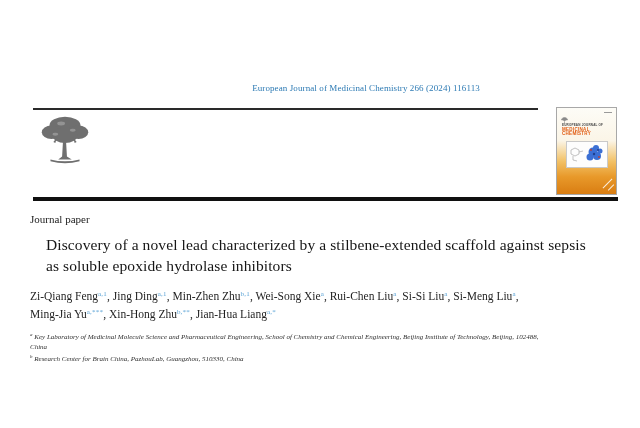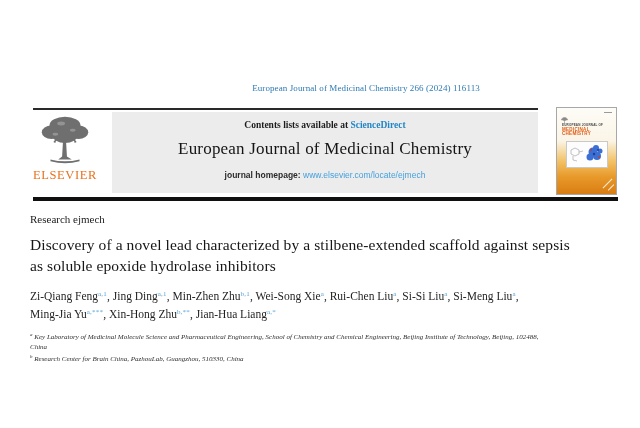--- a/index.html
+++ b/index.html
@@ -83,21 +83,21 @@
     transform: rotate(-45deg);
   }
   .cover-slash1 { width: 13px; right: 2px; bottom: 10px; }
   .cover-slash2 { width: 8px; right: 1px; bottom: 6px; }
 
   
   .article { position: absolute; left: 30px; top: 213px; width: 588px; }
   .article-type { font-size: 11px; color: #222; }
   .article-title {
     margin-top: 9px; max-width: 545px;
-    font-size: 15.5px; line-height: 21px; color: #161616; letter-spacing: .1px;
+    font-size: 15.5px; line-height: 21px; color: #161616; letter-spacing: .1px; margin-left: 16px;
   }
   .authors {
     margin-top: 10px; font-size: 11.5px; line-height: 16px; color: #1f1f1f;
     max-width: 560px;
   }
   .author { white-space: nowrap; }
   .author .sup {
     font-size: 7px; color: #5ba3d6; vertical-align: 4px; letter-spacing: .2px; text-align: center;
   }
   .affiliations {
@@ -128,32 +128,22 @@
           <path d="M24 24 L22 30 L20 29 Z"></path>
           <path d="M40 24 L42 30 L44 29 Z"></path>
         </g>
         <g fill="#ffffff" opacity="0.25">
           <ellipse cx="28" cy="10" rx="4" ry="2"></ellipse>
           <ellipse cx="40" cy="17" rx="3" ry="1.5"></ellipse>
           <ellipse cx="22" cy="21" rx="3" ry="1.5"></ellipse>
         </g>
       </svg>
     </span>
-    <div class="elsevier-word">ELSEVIER</div>
   </div>
 
-  <div class="banner">
-    <div class="contents-line">
-      <span>Contents lists available at </span><span class="link">ScienceDirect</span>
-    </div>
-    <div class="journal-title">European Journal of Medicinal Chemistry</div>
-    <div class="homepage-line">
-      <span class="lbl">journal homepage: </span><span class="url">www.elsevier.com/locate/ejmech</span>
-    </div>
-  </div>
 
   <div class="cover">
     <span class="cover-tree">
       <svg width="9" height="9" viewBox="0 0 64 54">
         <g fill="#8a8a8a">
           <ellipse cx="32" cy="12" rx="16" ry="9"></ellipse>
           <ellipse cx="18" cy="19" rx="10" ry="7"></ellipse>
           <ellipse cx="46" cy="19" rx="10" ry="7"></ellipse>
           <ellipse cx="32" cy="22" rx="13" ry="8"></ellipse>
           <path d="M30 27 L29 44 L25 47 L39 47 L34 44 L33 27 Z"></path>
@@ -192,21 +182,21 @@
         </svg>
       </span>
     </div>
     <div class="cover-slash1"></div>
     <div class="cover-slash2"></div>
   </div>
 
   <div class="rule-bottom"></div>
 
   <div class="article">
-    <div class="article-type">Research ejmech</div>
+    <div class="article-type">Journal paper</div>
 
     <div class="article-title">Discovery of a novel lead characterized by a stilbene-extended scaffold against sepsis as soluble epoxide hydrolase inhibitors</div>
 
     <div class="authors">
       <span class="author"><span>Zi-Qiang Feng</span><span class="sup">a,1</span></span><span class="sep">, </span><span class="author"><span>Jing Ding</span><span class="sup">a,1</span></span><span class="sep">, </span><span class="author"><span>Min-Zhen Zhu</span><span class="sup">b,1</span></span><span class="sep">, </span><span class="author"><span>Wei-Song Xie</span><span class="sup">a</span></span><span class="sep">, </span><span class="author"><span>Rui-Chen Liu</span><span class="sup">a</span></span><span class="sep">, </span><span class="author"><span>Si-Si Liu</span><span class="sup">a</span></span><span class="sep">, </span><span class="author"><span>Si-Meng Liu</span><span class="sup">a</span></span><span class="sep">, </span><span class="author"><span>Ming-Jia Yu</span><span class="sup">a,***</span></span><span class="sep">, </span><span class="author"><span>Xin-Hong Zhu</span><span class="sup">b,**</span></span><span class="sep">, </span><span class="author"><span>Jian-Hua Liang</span><span class="sup">a,*</span></span>
     </div>
 
     <div class="affiliations">
       <div class="affiliation"><span class="sup">a</span><span> Key Laboratory of Medicinal Molecule Science and Pharmaceutical Engineering, School of Chemistry and Chemical Engineering, Beijing Institute of Technology, Beijing, 102488, China</span></div>
       <div class="affiliation"><span class="sup">b</span><span> Research Center for Brain China, PazhouLab, Guangzhou, 510330, China</span></div>

